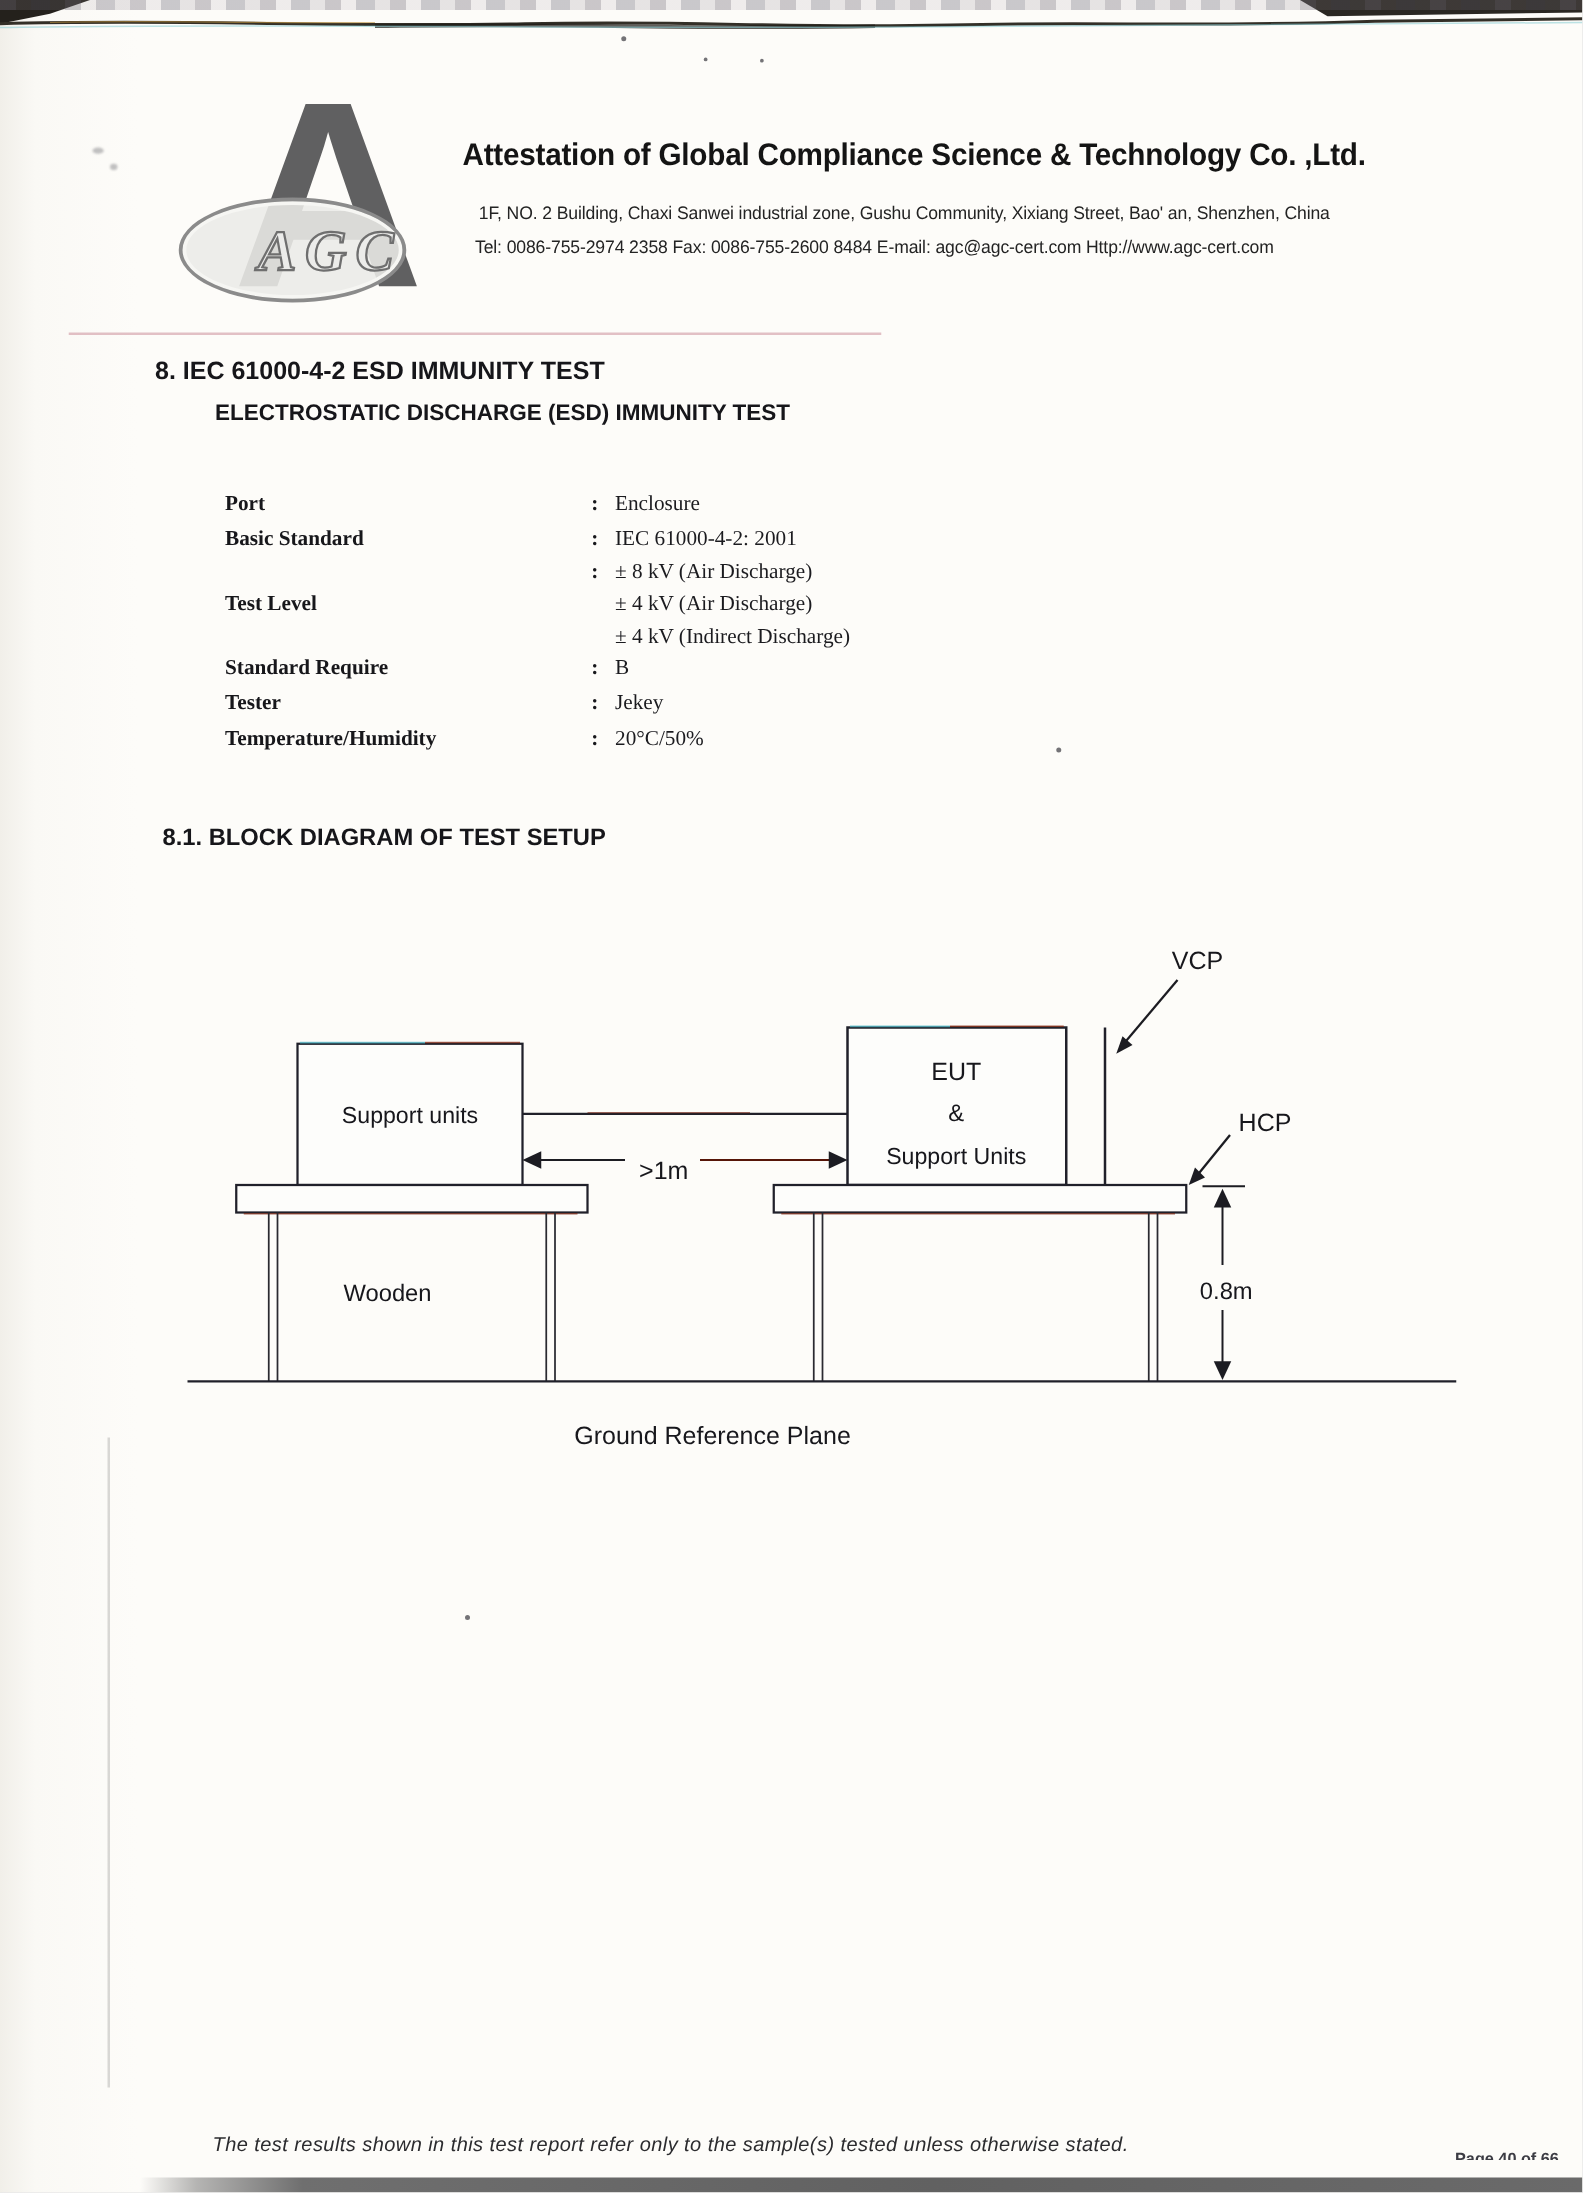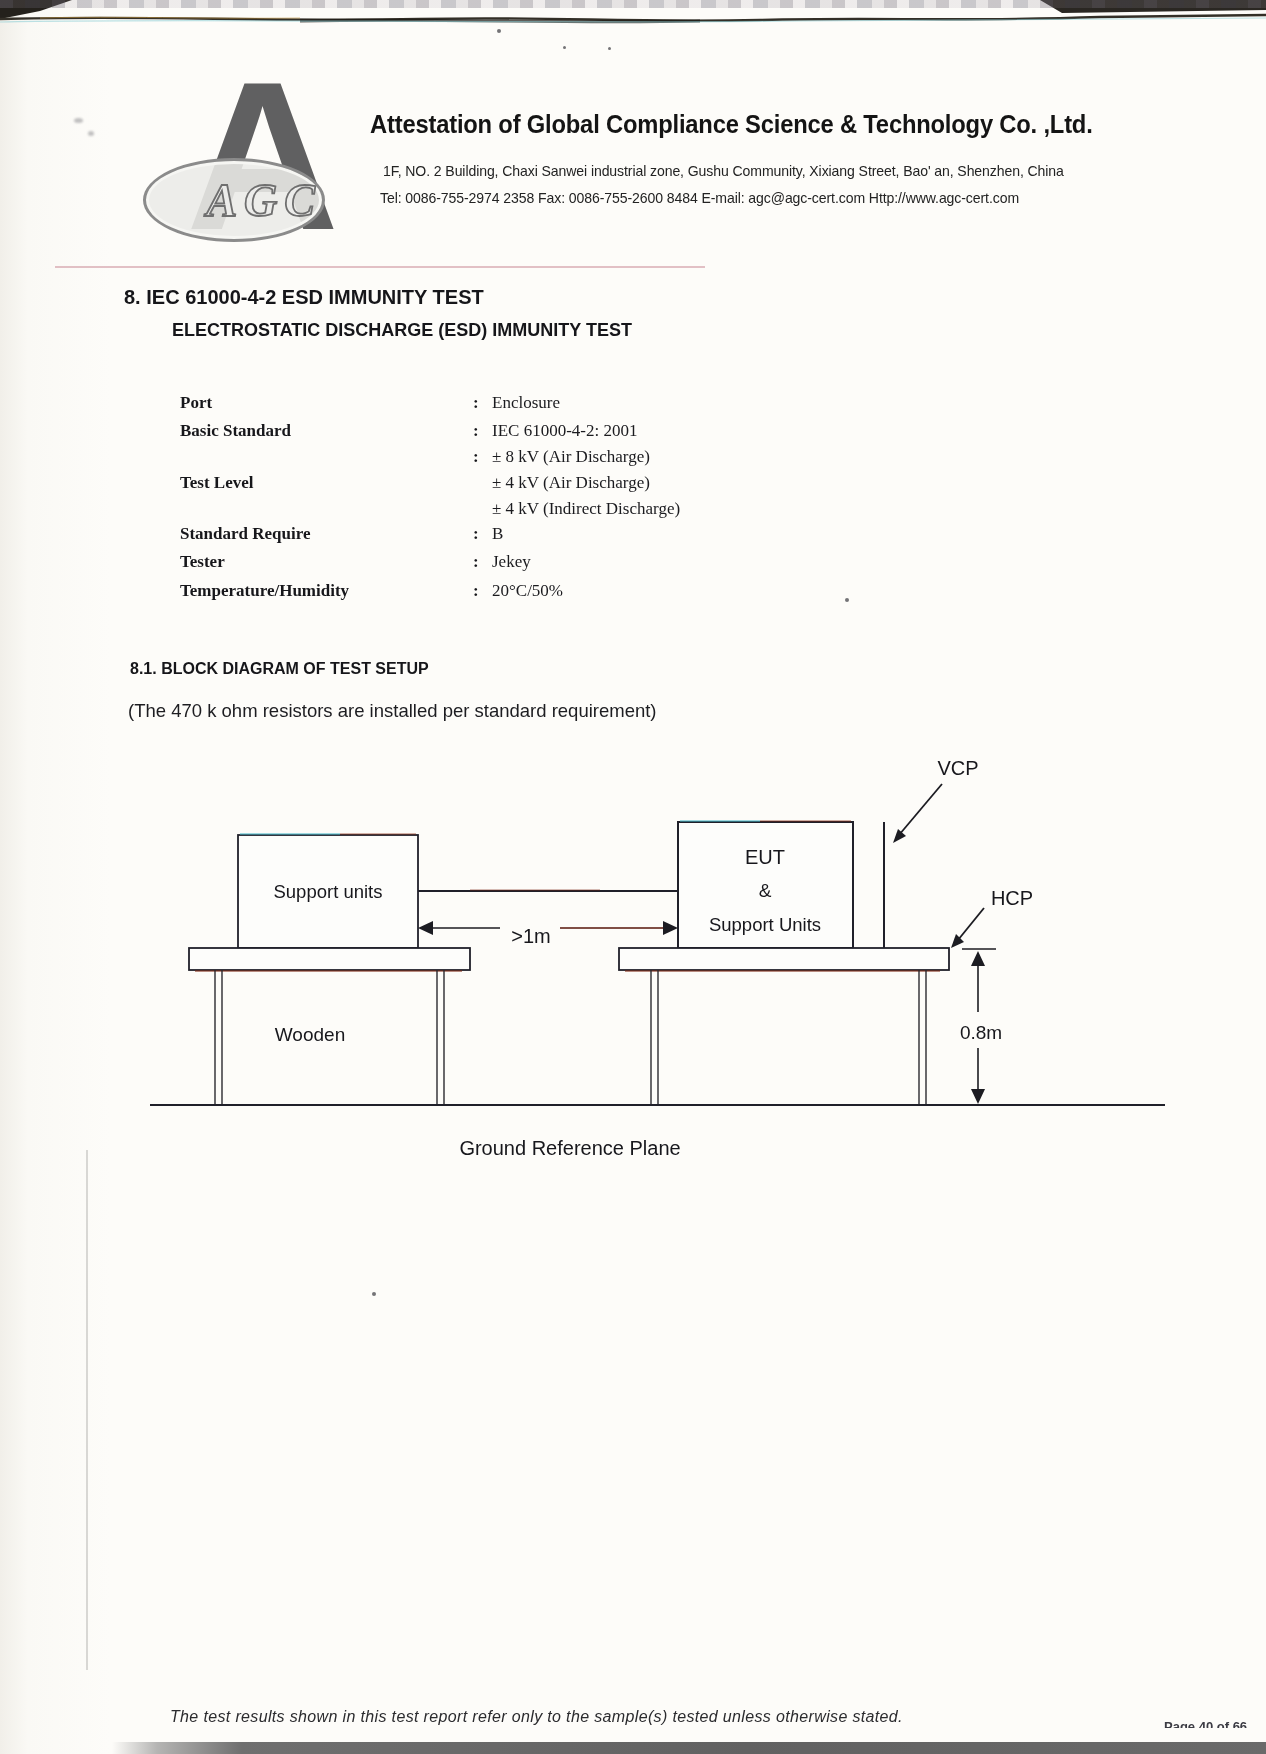--- a/index.html
+++ b/index.html
@@ -58,21 +58,21 @@
     transform:scaleX(.97);transform-origin:left;white-space:nowrap;letter-spacing:-.1px;}
   .addr2{left:380px;top:190px;}
   
   .s8-title{left:124px;top:286px;font-size:20px;font-weight:bold;color:#16161a;white-space:nowrap;text-align:center;}
   .s8-sub{left:172px;top:320px;font-size:18px;font-weight:bold;color:#16161a;white-space:nowrap;}
   .prow{position:absolute;left:180px;width:700px;font-size:17px;white-space:nowrap;font-family:Liberation Serif, serif;}
   .prow .lab{display:inline-block;width:293px;font-weight:bold;color:#17171b;}
   .prow .col{display:inline-block;width:19px;font-weight:bold;color:#17171b;}
   .prow .val{color:#1b1b1f;}
   
-  .s81-title{left:130px;top:660px;font-size:16px;font-weight:bold;color:#16161a;white-space:nowrap;}
+  .s81-title{left:130px;top:660px;font-size:19px;font-weight:bold;color:#16161a;white-space:nowrap;}
   .s81-note{left:128px;top:700px;font-size:18.5px;color:#1d1d21;white-space:nowrap;}
   
   .diagram{left:0;top:640px;}
   
   .foot-disc{left:170px;top:1708px;width:830px;font-size:16px;color:#2b2b2e;
     letter-spacing:.35px;white-space:nowrap;font-style:italic;}
   .foot-rep{left:1016px;top:1698px;width:250px;font-size:11px;color:#26262c;white-space:nowrap;margin-top:44px;}
   .foot-page{left:1164px;top:1719px;width:120px;height:9px;overflow:hidden;}
   .foot-page span{display:block;font-size:13px;font-weight:bold;color:#3c3c44;white-space:nowrap;}
 </style>
@@ -132,21 +132,20 @@
     <span class="lab">Tester</span><span class="col">:</span><span class="val">Jekey</span>
   </div>
   <div class="prow" style="top:524px">
     <span class="lab">Standard Require</span><span class="col">:</span><span class="val">B</span>
   </div>
   <div class="prow" style="top:581px">
     <span class="lab">Temperature/Humidity</span><span class="col">:</span><span class="val">20°C/50%</span>
   </div>
 
   <div class="abs s81-title">8.1. BLOCK DIAGRAM OF TEST SETUP</div>
-  <div class="abs s81-note">(The 470 k ohm resistors are installed per standard requirement)</div>
 
   <svg class="abs diagram" width="1266" height="560" viewBox="0 640 1266 560" font-family="Liberation Sans, sans-serif" fill="#17171c">
 
     <text x="958" y="775" font-size="20" text-anchor="middle">VCP</text>
     <g>
       <line x1="942" y1="784" x2="899" y2="835" stroke="#1c1c22" stroke-width="1.8"></line>
       <polygon points="893,843 906,836 898,829" fill="#1c1c22"></polygon>
     </g>
 
     <line x1="418" y1="891" x2="678" y2="891" stroke="#20202a" stroke-width="1.8"></line>

